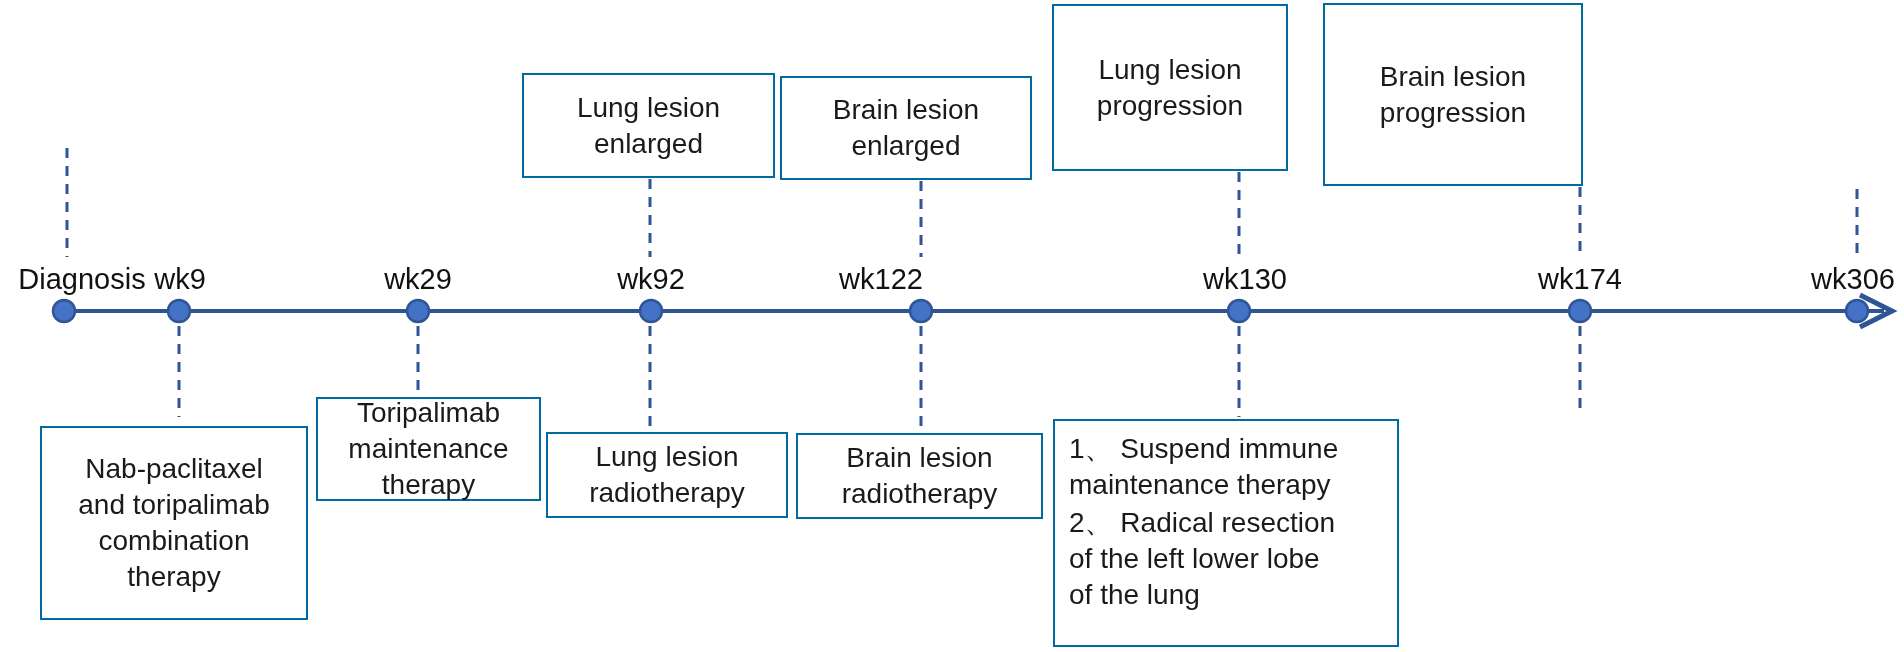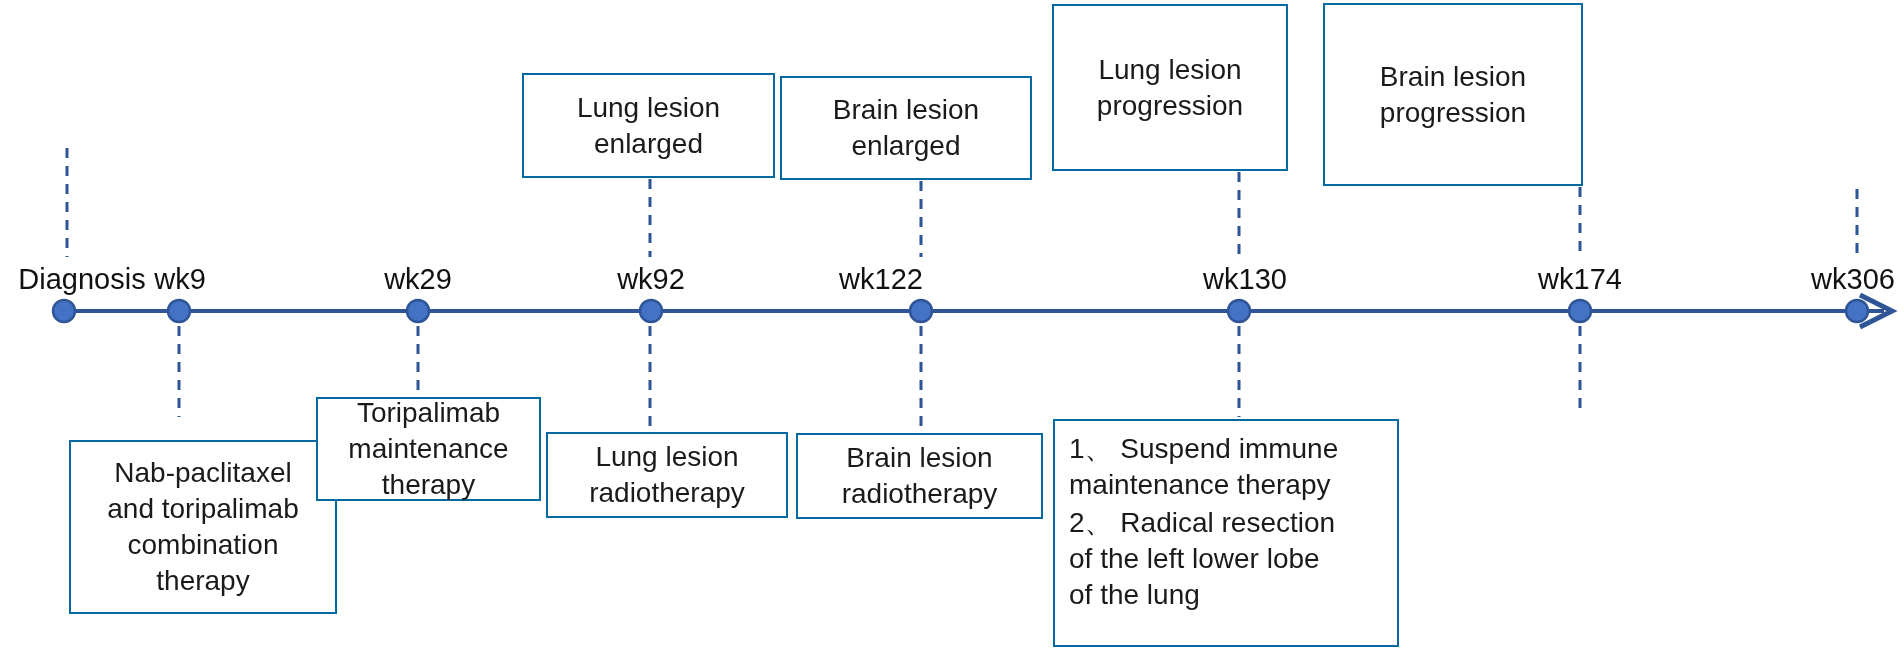--- a/index.html
+++ b/index.html
@@ -97,21 +97,21 @@
 
   <div class="box" style="left:522px; top:73px; width:253px; height:105px;">Lung lesion
 enlarged</div>
   <div class="box" style="left:780px; top:76px; width:252px; height:104px;">Brain lesion
 enlarged</div>
   <div class="box" style="left:1052px; top:4px; width:236px; height:167px;">Lung lesion
 progression</div>
   <div class="box" style="left:1323px; top:3px; width:260px; height:183px;">Brain lesion
 progression</div>
 
-  <div class="box" style="left:40px; top:440px; width:268px; height:174px;margin-left:29px;">Nab-paclitaxel
+  <div class="box" style="left:40px; top:426px; width:268px; height:194px;">Nab-paclitaxel
 and toripalimab
 combination
 therapy</div>
   <div class="box" style="left:316px; top:397px; width:225px; height:104px;">Toripalimab
 maintenance
 therapy</div>
   <div class="box" style="left:546px; top:432px; width:242px; height:86px;">Lung lesion
 radiotherapy</div>
   <div class="box" style="left:796px; top:433px; width:247px; height:86px;">Brain lesion
 radiotherapy</div>

